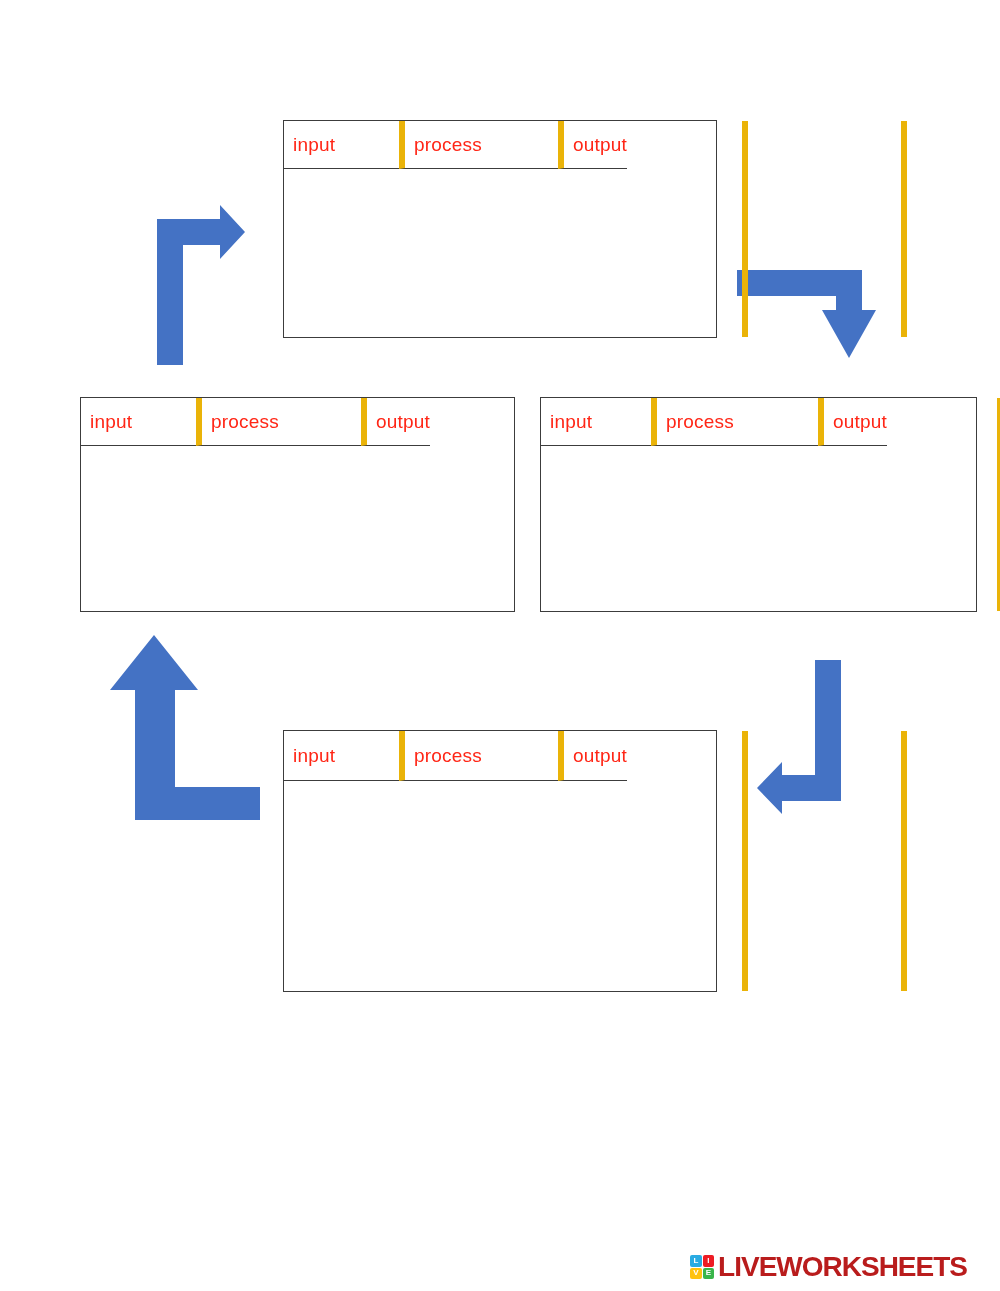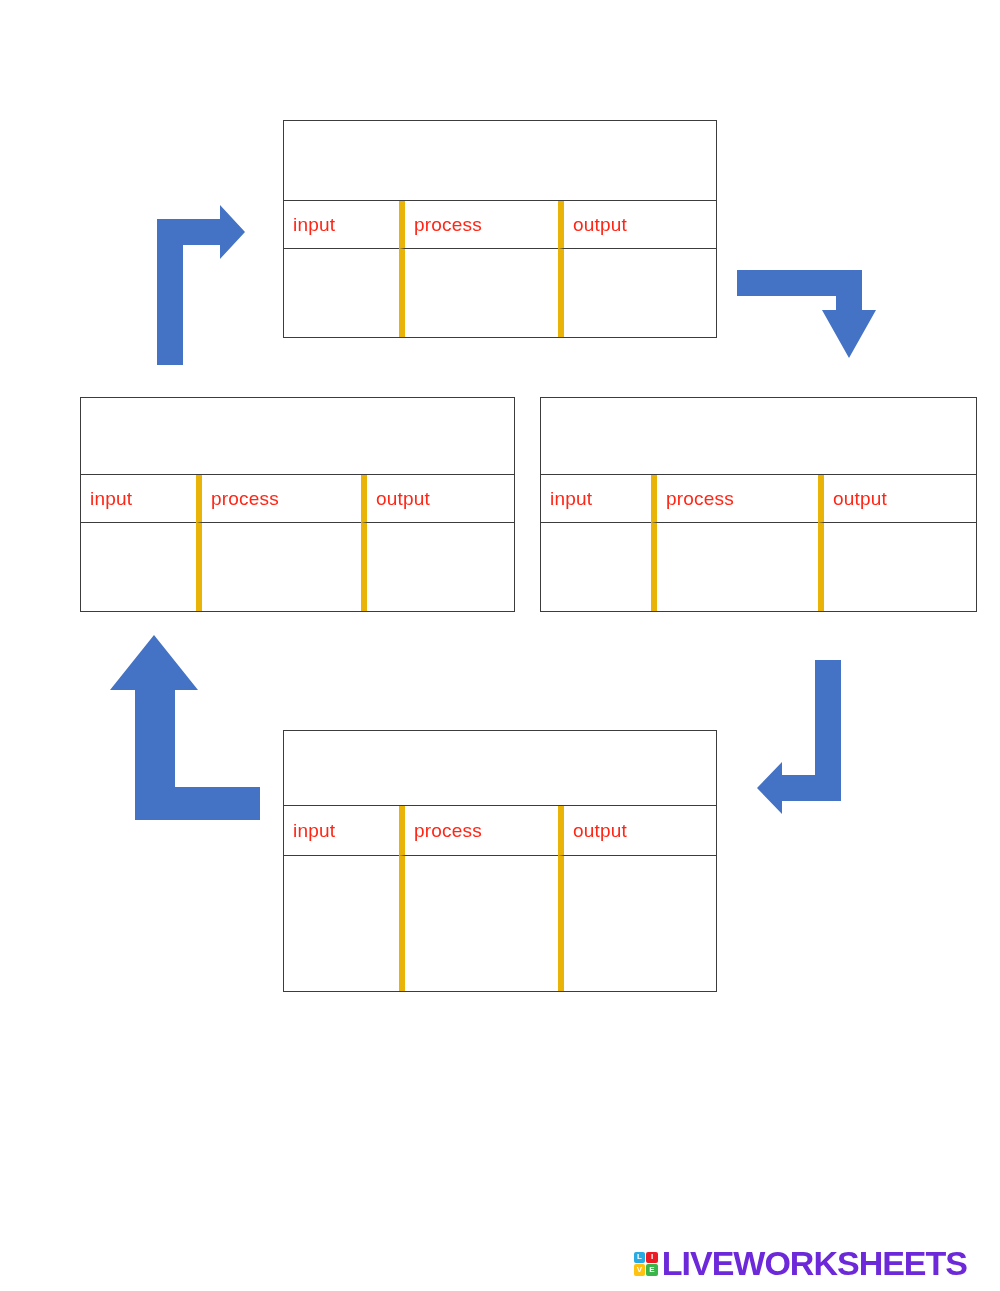--- a/index.html
+++ b/index.html
@@ -24,21 +24,21 @@
     pointer-events: none;
   }
   .arrow { fill: #4472C4; }
 
   .ipo-table {
     position: absolute;
     box-sizing: border-box;
     border: 1px solid #3c3c3c;
     background: #ffffff;
     display: flex;
-    flex-direction: column;
+    flex-direction: row;
   }
   .title-cell {
     box-sizing: border-box;
     border-bottom: 1px solid #3c3c3c;
   }
   .row {
     display: grid;
     box-sizing: border-box;
   }
   .answer-row { flex: 1; }
@@ -78,22 +78,22 @@
     display: flex;
     align-items: center;
     justify-content: center;
     color: #ffffff;
     font-size: 8px;
     font-weight: 700;
     border-radius: 2px;
     line-height: 1;
   }
   .logo-text {
-    color: #6d28d9;
-    font-size: 34px;
+    color: #b91c1c;
+    font-size: 28px;
     font-weight: 700;
     letter-spacing: -1px;
     text-align: center;
   }
 </style>
 </head>
 <body>
 
 <div class="page">
 

